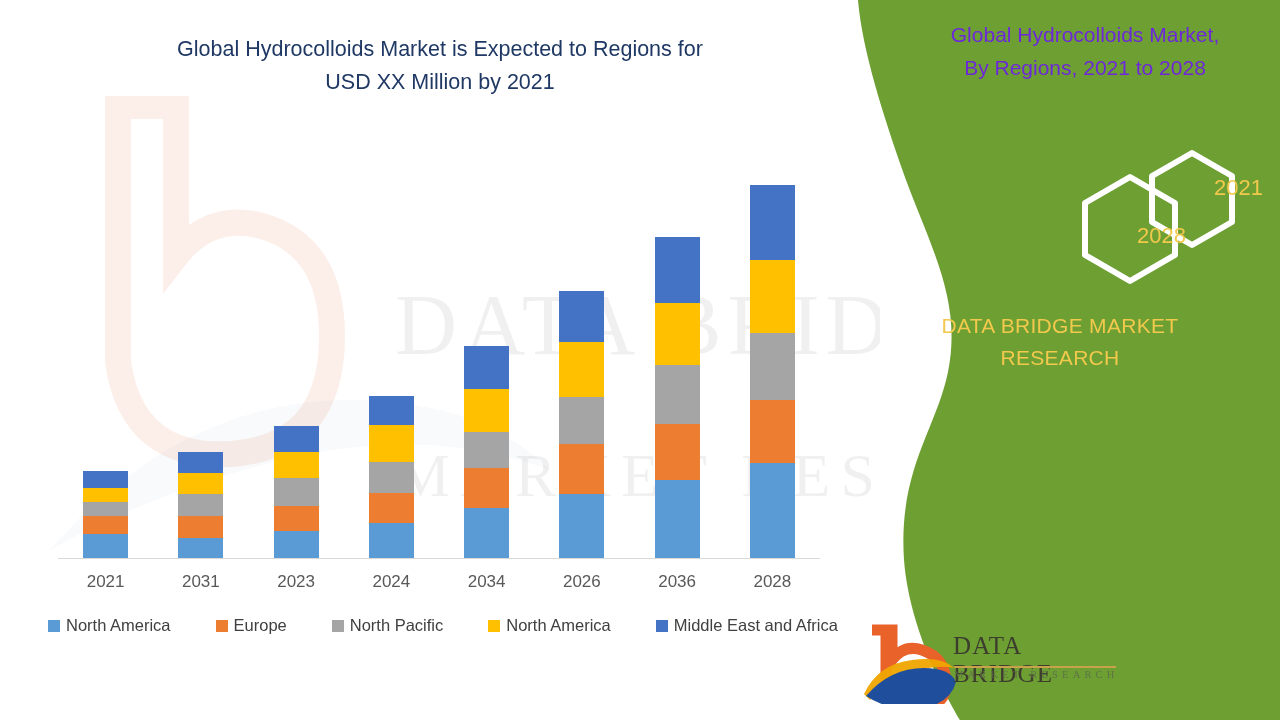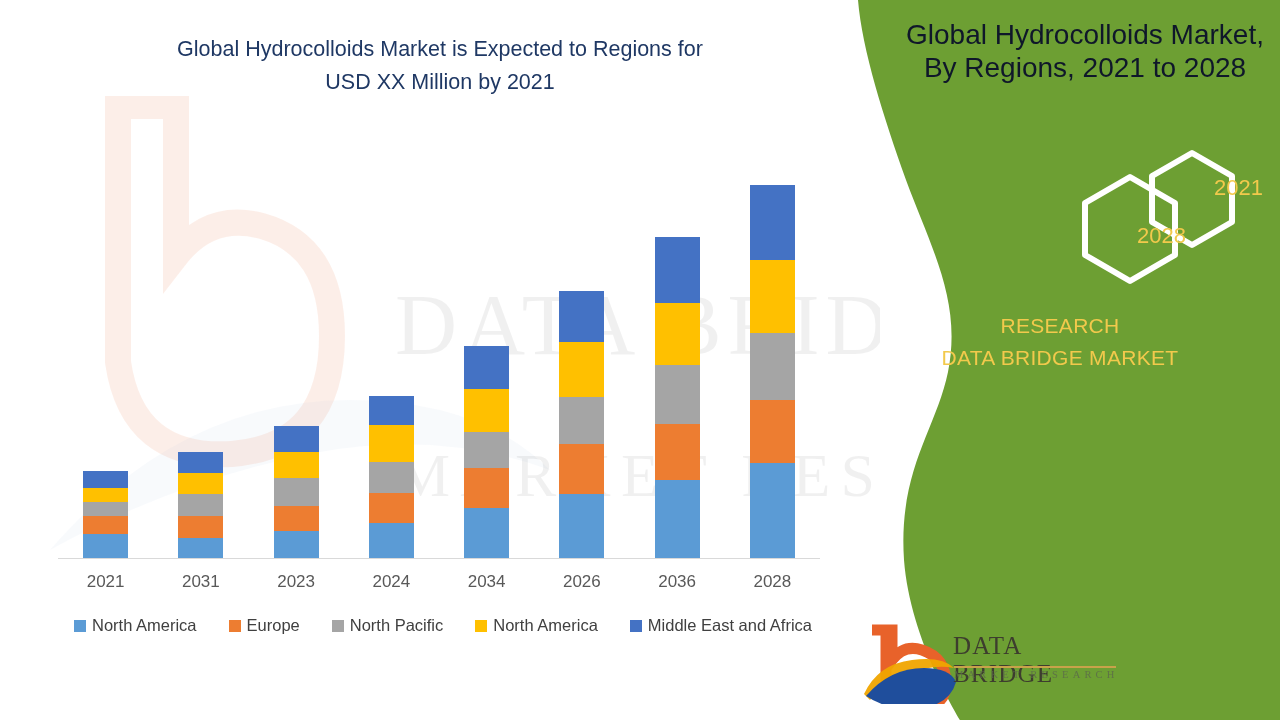--- a/index.html
+++ b/index.html
@@ -116,21 +116,21 @@
     font-family: "Liberation Sans", sans-serif;
   }
 
   
   .legend {
     position: absolute;
     left: 48px; top: 616px;
     width: 790px;
     display: flex;
     align-items: center;
-    justify-content: center;
+    justify-content: space-between;
     gap: 32px;
   }
   .legend-item {
     display: flex;
     align-items: center;
     gap: 6px;
   }
   .legend-swatch { width: 12px; height: 12px; flex: 0 0 auto; }
   .legend-label {
     font-size: 16.5px;
@@ -149,22 +149,22 @@
   .green-shape {
     position: absolute;
     inset: 0;
     width: 440px; height: 720px;
   }
   .panel-title {
     position: absolute;
     left: 60px; top: 18px;
     width: 370px;
     text-align: center;
-    color: #0f172a;
-    font-size: 28px;
+    color: #6d28d9;
+    font-size: 21px;
     line-height: 33px;
     font-family: "Liberation Sans", sans-serif;
   }
   .hexes {
     position: absolute;
     left: 130px; top: 145px;
     width: 300px; height: 150px;
   }
   .hex-label {
     position: absolute;
@@ -364,22 +364,22 @@
     <div class="hexes">
       <svg viewBox="0 0 300 150" width="300" height="150">
         <polygon points="222,8 262,31 262,77 222,100 182,77 182,31" fill="none" stroke="#ffffff" stroke-width="6" stroke-linejoin="round"></polygon>
         <polygon points="160,32 205,58 205,110 160,136 115,110 115,58" fill="none" stroke="#ffffff" stroke-width="6" stroke-linejoin="round"></polygon>
       </svg>
       <span class="hex-label y2021">2021</span>
       <span class="hex-label y2028">2028</span>
     </div>
 
     <div class="brand-name">
+      <div>DATA BRIDGE MARKET</div>
       <div>RESEARCH</div>
-      <div>DATA BRIDGE MARKET</div>
     </div>
 
     <div class="logo">
       <svg viewBox="0 0 100 82" width="100" height="82">
         <path d="M14 8 h20 v30 q12-16 30-10 q24 8 24 34 q0 22-26 24 q-30 2-34-26 V8 Z" fill="none" stroke="#E8622A" stroke-width="11"></path>
         <path d="M6 72 q14-30 48-34 q30-4 42 8 q-22-4-44 6 q-28 12-40 26 Z" fill="#F0A500" opacity="0.95"></path>
         <path d="M8 74 q24-28 58-28 q26 0 32 14 q-6 22-34 26 q-32 4-56-12 Z" fill="#1F4E9C"></path>
       </svg>
       <div class="logo-text">DATA BRIDGE</div>
       <div class="logo-rule"></div>

